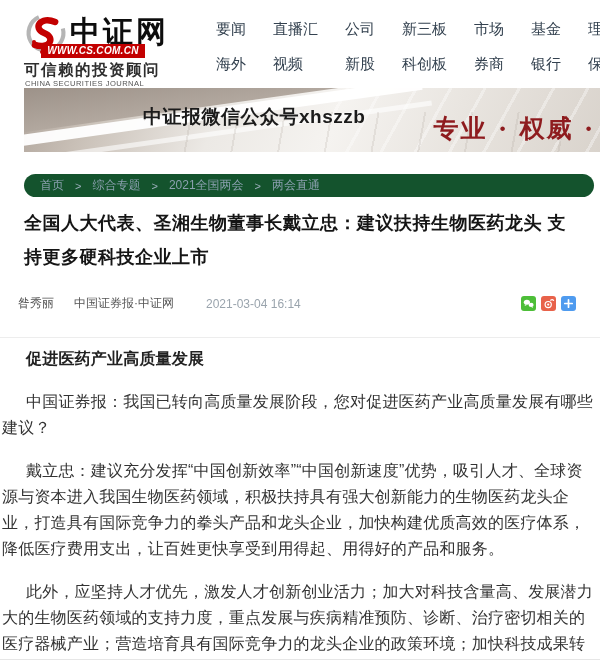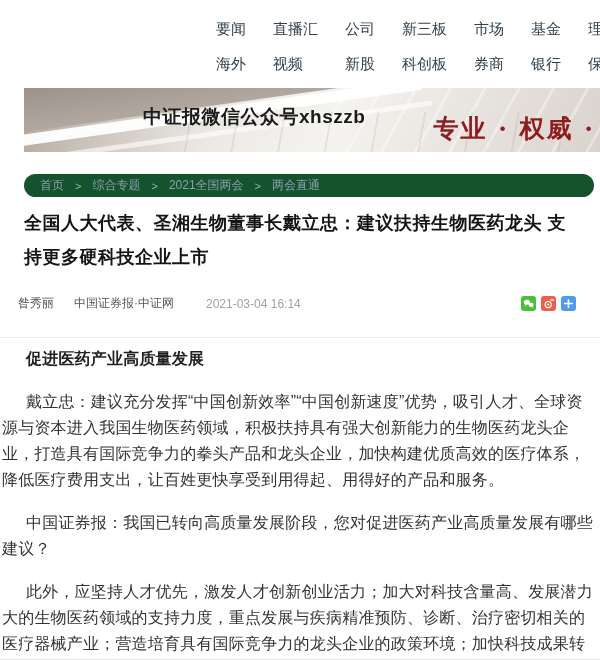--- a/index.html
+++ b/index.html
@@ -77,20 +77,33 @@
                   line-height:26px; color:#333; }
   .article-body p { margin:4px 0 17px; text-indent:24px; letter-spacing:.2px; }
   .article-body .lead { font-weight:bold; color:#222; }
 </style>
 </head>
 <body>
 
 <div class="page">
 
   <header class="site-header">
+    <div class="logo">
+      <span class="swirl">
+        <svg width="44" height="44" viewBox="0 0 48 48">
+          <path d="M24 5 a19 19 0 1 0 0.01 0" fill="none" stroke="#b5b5b5" stroke-width="4.5" stroke-dasharray="86 34" stroke-dashoffset="-8"></path>
+          <path d="M34 12 C 18 5, 9 19, 22 24 C 35 29, 28 42, 12 37" fill="none" stroke="#c30000" stroke-width="7" stroke-linecap="round"></path>
+        </svg>
+      </span>
+      <span class="site-name">中证网</span>
+      <span class="url-dots"></span>
+      <div class="url-bar">WWW.CS.COM.CN</div>
+      <div class="tagline-cn">可信赖的投资顾问</div>
+      <div class="tagline-en">CHINA SECURITIES JOURNAL</div>
+    </div>
 
     <nav class="main-nav">
       <a>要闻</a>
       <a>直播汇</a>
       <a>公司</a>
       <a>新三板</a>
       <a>市场</a>
       <a>基金</a>
       <a>理财</a>
       <a>海外</a>
@@ -154,18 +167,18 @@
             <path d="M7.5 3.8 V11.2 M3.8 7.5 H11.2" stroke="#fff" stroke-width="1.7" stroke-linecap="round"></path>
           </svg>
         </span>
       </span>
     </div>
   </div>
   <div class="head-rule"></div>
 
   <main class="article-body">
     <p class="lead">促进医药产业高质量发展</p>
+    <p>中国证券报：我国已转向高质量发展阶段，您对促进医药产业高质量发展有哪些建议？</p>
     <p>戴立忠：建议充分发挥“中国创新效率”“中国创新速度”优势，吸引人才、全球资源与资本进入我国生物医药领域，积极扶持具有强大创新能力的生物医药龙头企业，打造具有国际竞争力的拳头产品和龙头企业，加快构建优质高效的医疗体系，降低医疗费用支出，让百姓更快享受到用得起、用得好的产品和服务。</p>
-    <p>中国证券报：我国已转向高质量发展阶段，您对促进医药产业高质量发展有哪些建议？</p>
     <p>此外，应坚持人才优先，激发人才创新创业活力；加大对科技含量高、发展潜力大的生物医药领域的支持力度，重点发展与疾病精准预防、诊断、治疗密切相关的医疗器械产业；营造培育具有国际竞争力的龙头企业的政策环境；加快科技成果转化和创新产品应用，培养更多具有国际竞争力的拳头产品，输出更多医疗健康领域的“中国方案”。</p>
   </main>
 
 </div>
 
 </body></html>

